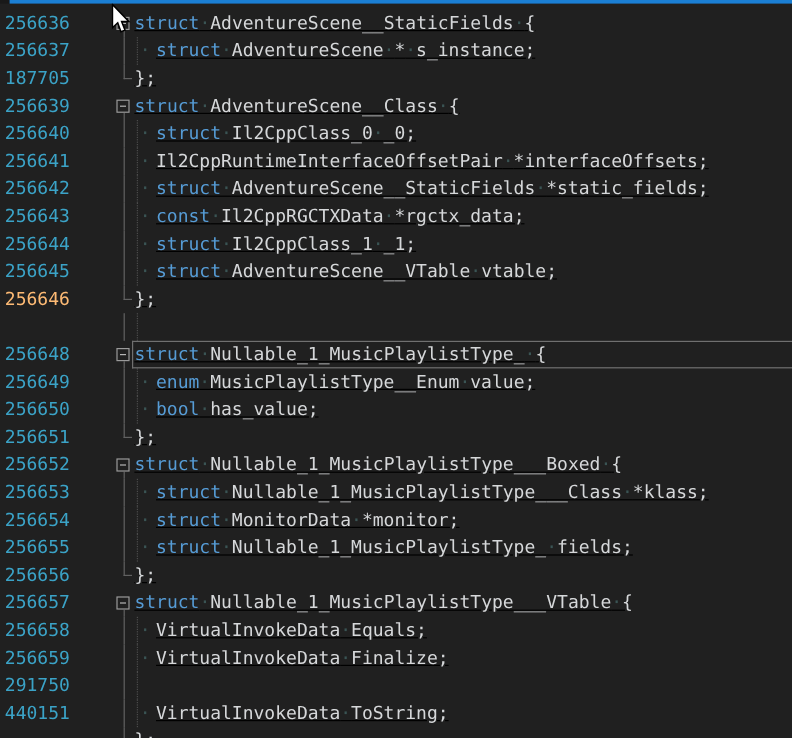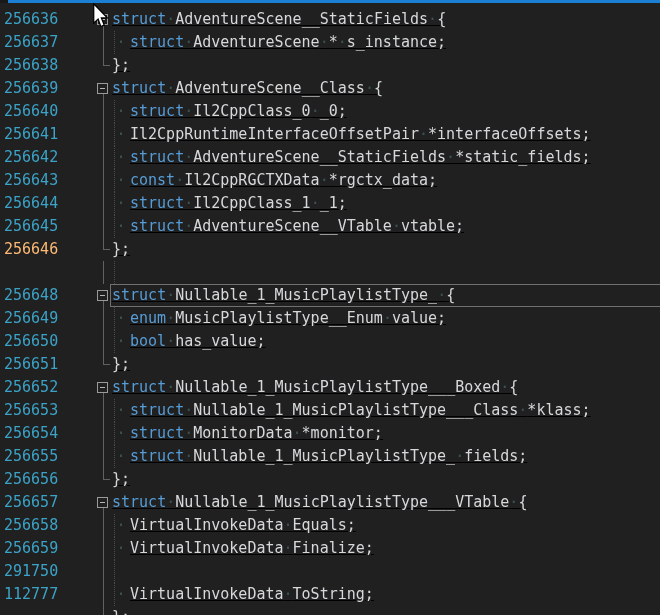--- a/index.html
+++ b/index.html
@@ -40,21 +40,21 @@
 </style>
 </head>
 <body>
 
 <div class="screen" style="background: rgb(32, 32, 32);">
   <div class="accent-notch"></div>
   <div class="accent-bar" style="background: rgb(27, 127, 212);"></div>
   <div class="lines" id="lines">
       <div class="row"><span class="lnum" style="color: rgb(59, 163, 199);">256636</span><div class="fold-vline below-box"></div><div class="fold-box"></div><span class="code"><span class="tok-k" style="color: rgb(86, 156, 214);">struct</span><span class="tok-d" style="color: rgb(214, 216, 218);"><i class="ws" style="color:#3a5454">·</i>AdventureScene__StaticFields<i class="ws" style="color:#3a5454">·</i>{</span></span></div>
       <div class="row"><span class="lnum" style="color: rgb(59, 163, 199);">256637</span><div class="fold-vline"></div><div class="indent-guide"></div><span class="code"><span class="indent-sp ws" style="color: rgb(58, 84, 84);">·</span><span class="tok-k" style="color: rgb(86, 156, 214);">struct</span><span class="tok-d" style="color: rgb(214, 216, 218);"><i class="ws" style="color:#3a5454">·</i>AdventureScene<i class="ws" style="color:#3a5454">·</i>*<i class="ws" style="color:#3a5454">·</i>s_instance;</span></span></div>
-      <div class="row"><span class="lnum" style="color: rgb(59, 163, 199);">256638</span><div class="fold-vline half"></div><div class="fold-tick"></div><span class="code"><span class="tok-d" style="color: rgb(214, 216, 218);">};</span></span></div>
+      <div class="row"><span class="lnum" style="color: rgb(59, 163, 199);">187705</span><div class="fold-vline half"></div><div class="fold-tick"></div><span class="code"><span class="tok-d" style="color: rgb(214, 216, 218);">};</span></span></div>
       <div class="row"><span class="lnum" style="color: rgb(59, 163, 199);">256639</span><div class="fold-vline below-box"></div><div class="fold-box"></div><span class="code"><span class="tok-k" style="color: rgb(86, 156, 214);">struct</span><span class="tok-d" style="color: rgb(214, 216, 218);"><i class="ws" style="color:#3a5454">·</i>AdventureScene__Class<i class="ws" style="color:#3a5454">·</i>{</span></span></div>
       <div class="row"><span class="lnum" style="color: rgb(59, 163, 199);">256640</span><div class="fold-vline"></div><div class="indent-guide"></div><span class="code"><span class="indent-sp ws" style="color: rgb(58, 84, 84);">·</span><span class="tok-k" style="color: rgb(86, 156, 214);">struct</span><span class="tok-d" style="color: rgb(214, 216, 218);"><i class="ws" style="color:#3a5454">·</i>Il2CppClass_0<i class="ws" style="color:#3a5454">·</i>_0;</span></span></div>
       <div class="row"><span class="lnum" style="color: rgb(59, 163, 199);">256641</span><div class="fold-vline"></div><div class="indent-guide"></div><span class="code"><span class="indent-sp ws" style="color: rgb(58, 84, 84);">·</span><span class="tok-d" style="color: rgb(214, 216, 218);">Il2CppRuntimeInterfaceOffsetPair<i class="ws" style="color:#3a5454">·</i>*interfaceOffsets;</span></span></div>
       <div class="row"><span class="lnum" style="color: rgb(59, 163, 199);">256642</span><div class="fold-vline"></div><div class="indent-guide"></div><span class="code"><span class="indent-sp ws" style="color: rgb(58, 84, 84);">·</span><span class="tok-k" style="color: rgb(86, 156, 214);">struct</span><span class="tok-d" style="color: rgb(214, 216, 218);"><i class="ws" style="color:#3a5454">·</i>AdventureScene__StaticFields<i class="ws" style="color:#3a5454">·</i>*static_fields;</span></span></div>
       <div class="row"><span class="lnum" style="color: rgb(59, 163, 199);">256643</span><div class="fold-vline"></div><div class="indent-guide"></div><span class="code"><span class="indent-sp ws" style="color: rgb(58, 84, 84);">·</span><span class="tok-k" style="color: rgb(86, 156, 214);">const</span><span class="tok-d" style="color: rgb(214, 216, 218);"><i class="ws" style="color:#3a5454">·</i>Il2CppRGCTXData<i class="ws" style="color:#3a5454">·</i>*rgctx_data;</span></span></div>
       <div class="row"><span class="lnum" style="color: rgb(59, 163, 199);">256644</span><div class="fold-vline"></div><div class="indent-guide"></div><span class="code"><span class="indent-sp ws" style="color: rgb(58, 84, 84);">·</span><span class="tok-k" style="color: rgb(86, 156, 214);">struct</span><span class="tok-d" style="color: rgb(214, 216, 218);"><i class="ws" style="color:#3a5454">·</i>Il2CppClass_1<i class="ws" style="color:#3a5454">·</i>_1;</span></span></div>
       <div class="row"><span class="lnum" style="color: rgb(59, 163, 199);">256645</span><div class="fold-vline"></div><div class="indent-guide"></div><span class="code"><span class="indent-sp ws" style="color: rgb(58, 84, 84);">·</span><span class="tok-k" style="color: rgb(86, 156, 214);">struct</span><span class="tok-d" style="color: rgb(214, 216, 218);"><i class="ws" style="color:#3a5454">·</i>AdventureScene__VTable<i class="ws" style="color:#3a5454">·</i>vtable;</span></span></div>
       <div class="row"><span class="lnum" style="color: #fdba74;">256646</span><div class="fold-vline half"></div><div class="fold-tick"></div><span class="code"><span class="tok-d" style="color: rgb(214, 216, 218);">};</span></span></div>
       <div class="row"><div class="fold-vline"></div><div class="indent-guide"></div><span class="code"></span></div>
       <div class="row"><span class="lnum" style="color: rgb(59, 163, 199);">256648</span><div class="fold-vline below-box"></div><div class="fold-box"></div><div class="cur-frame" style="border-color: rgb(112, 112, 112);"></div><span class="code"><span class="tok-k" style="color: rgb(86, 156, 214);">struct</span><span class="tok-d" style="color: rgb(214, 216, 218);"><i class="ws" style="color:#3a5454">·</i>Nullable_1_MusicPlaylistType_<i class="ws" style="color:#3a5454">·</i>{</span></span></div>
@@ -63,19 +63,19 @@
       <div class="row"><span class="lnum" style="color: rgb(59, 163, 199);">256651</span><div class="fold-vline half"></div><div class="fold-tick"></div><span class="code"><span class="tok-d" style="color: rgb(214, 216, 218);">};</span></span></div>
       <div class="row"><span class="lnum" style="color: rgb(59, 163, 199);">256652</span><div class="fold-vline below-box"></div><div class="fold-box"></div><span class="code"><span class="tok-k" style="color: rgb(86, 156, 214);">struct</span><span class="tok-d" style="color: rgb(214, 216, 218);"><i class="ws" style="color:#3a5454">·</i>Nullable_1_MusicPlaylistType___Boxed<i class="ws" style="color:#3a5454">·</i>{</span></span></div>
       <div class="row"><span class="lnum" style="color: rgb(59, 163, 199);">256653</span><div class="fold-vline"></div><div class="indent-guide"></div><span class="code"><span class="indent-sp ws" style="color: rgb(58, 84, 84);">·</span><span class="tok-k" style="color: rgb(86, 156, 214);">struct</span><span class="tok-d" style="color: rgb(214, 216, 218);"><i class="ws" style="color:#3a5454">·</i>Nullable_1_MusicPlaylistType___Class<i class="ws" style="color:#3a5454">·</i>*klass;</span></span></div>
       <div class="row"><span class="lnum" style="color: rgb(59, 163, 199);">256654</span><div class="fold-vline"></div><div class="indent-guide"></div><span class="code"><span class="indent-sp ws" style="color: rgb(58, 84, 84);">·</span><span class="tok-k" style="color: rgb(86, 156, 214);">struct</span><span class="tok-d" style="color: rgb(214, 216, 218);"><i class="ws" style="color:#3a5454">·</i>MonitorData<i class="ws" style="color:#3a5454">·</i>*monitor;</span></span></div>
       <div class="row"><span class="lnum" style="color: rgb(59, 163, 199);">256655</span><div class="fold-vline"></div><div class="indent-guide"></div><span class="code"><span class="indent-sp ws" style="color: rgb(58, 84, 84);">·</span><span class="tok-k" style="color: rgb(86, 156, 214);">struct</span><span class="tok-d" style="color: rgb(214, 216, 218);"><i class="ws" style="color:#3a5454">·</i>Nullable_1_MusicPlaylistType_<i class="ws" style="color:#3a5454">·</i>fields;</span></span></div>
       <div class="row"><span class="lnum" style="color: rgb(59, 163, 199);">256656</span><div class="fold-vline half"></div><div class="fold-tick"></div><span class="code"><span class="tok-d" style="color: rgb(214, 216, 218);">};</span></span></div>
       <div class="row"><span class="lnum" style="color: rgb(59, 163, 199);">256657</span><div class="fold-vline below-box"></div><div class="fold-box"></div><span class="code"><span class="tok-k" style="color: rgb(86, 156, 214);">struct</span><span class="tok-d" style="color: rgb(214, 216, 218);"><i class="ws" style="color:#3a5454">·</i>Nullable_1_MusicPlaylistType___VTable<i class="ws" style="color:#3a5454">·</i>{</span></span></div>
       <div class="row"><span class="lnum" style="color: rgb(59, 163, 199);">256658</span><div class="fold-vline"></div><div class="indent-guide"></div><span class="code"><span class="indent-sp ws" style="color: rgb(58, 84, 84);">·</span><span class="tok-d" style="color: rgb(214, 216, 218);">VirtualInvokeData<i class="ws" style="color:#3a5454">·</i>Equals;</span></span></div>
       <div class="row"><span class="lnum" style="color: rgb(59, 163, 199);">256659</span><div class="fold-vline"></div><div class="indent-guide"></div><span class="code"><span class="indent-sp ws" style="color: rgb(58, 84, 84);">·</span><span class="tok-d" style="color: rgb(214, 216, 218);">VirtualInvokeData<i class="ws" style="color:#3a5454">·</i>Finalize;</span></span></div>
       <div class="row"><span class="lnum" style="color: rgb(59, 163, 199);">291750</span><div class="fold-vline"></div><div class="indent-guide"></div></div>
-      <div class="row"><span class="lnum" style="color: rgb(59, 163, 199);">112777</span><div class="fold-vline"></div><div class="indent-guide"></div><span class="code"><span class="indent-sp ws" style="color: rgb(58, 84, 84);">·</span><span class="tok-d" style="color: rgb(214, 216, 218); text-align: center;">VirtualInvokeData<i class="ws" style="color:#3a5454">·</i>ToString;</span></span></div>
+      <div class="row"><span class="lnum" style="color: rgb(59, 163, 199);">440151</span><div class="fold-vline"></div><div class="indent-guide"></div><span class="code"><span class="indent-sp ws" style="color: rgb(58, 84, 84);">·</span><span class="tok-d" style="color: rgb(214, 216, 218); text-align: center;">VirtualInvokeData<i class="ws" style="color:#3a5454">·</i>ToString;</span></span></div>
       <div class="row"><span class="lnum" style="color: rgb(59, 163, 199);"></span><div class="fold-vline half"></div><span class="code"><span class="tok-d" style="color: rgb(214, 216, 218);">};</span></span></div>
     </div>
   <svg class="mouse-cursor" viewBox="0 0 12 19" preserveAspectRatio="xMinYMin meet">
     <polygon points="0.5,0.5 0.5,14.2 3.6,11.3 5.5,16.6 7.9,15.6 5.9,10.5 10.1,10.5" fill="#ffffff" stroke="#000000" stroke-width="0.9"></polygon>
   </svg>
 </div>
 
 </body></html>

